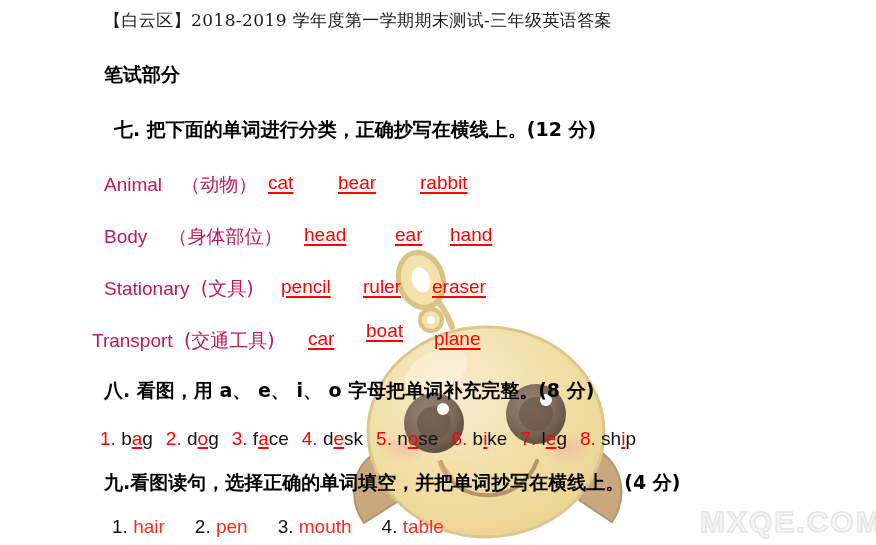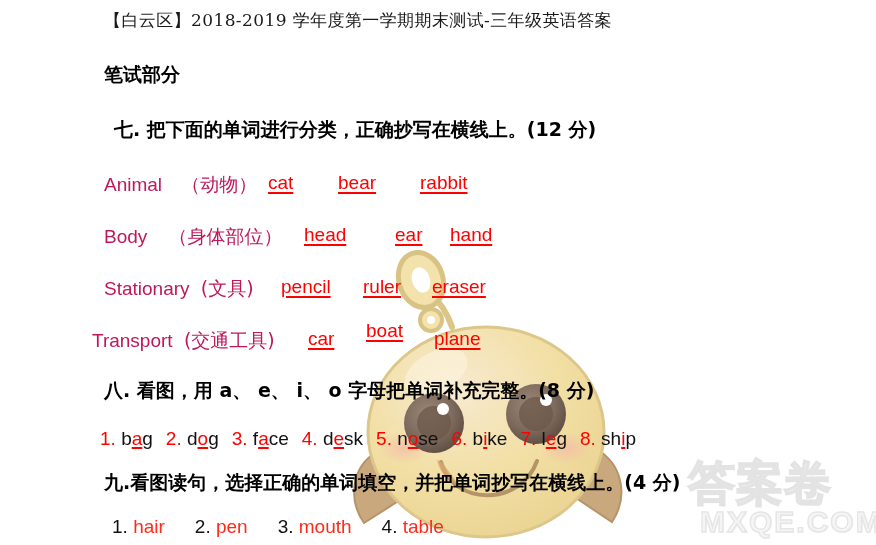--- a/index.html
+++ b/index.html
@@ -146,21 +146,20 @@
     <g>
       <circle cx="536" cy="414" r="30" fill="url(#eyeGrad)"></circle>
       <circle cx="536" cy="414" r="17" fill="#6b584a" opacity=".75"></circle>
       <circle cx="546" cy="400" r="6" fill="#ffffff"></circle>
     </g>
 
     <path d="M441 462 C452 505 520 508 537 461" stroke="#b59468" stroke-width="4" fill="none" stroke-linecap="round"></path>
     <path d="M437 460 C440 474 450 482 458 484 L442 462 Z" fill="#d8a86f" opacity=".8"></path>
   </svg>
 
-  <div class="site-wm wm-cn">答案卷</div>
   <div class="site-wm wm-en">MXQE.COM</div>
 
   <div class="text-layer">
 
     <div class="abs doc-title">【白云区】2018-2019 学年度第一学期期末测试-三年级英语答案</div>
 
     <div class="abs sec-head part-title">笔试部分</div>
 
     <div class="abs sec-head q7">七. 把下面的单词进行分类，正确抄写在横线上。(12 分)</div>
 

